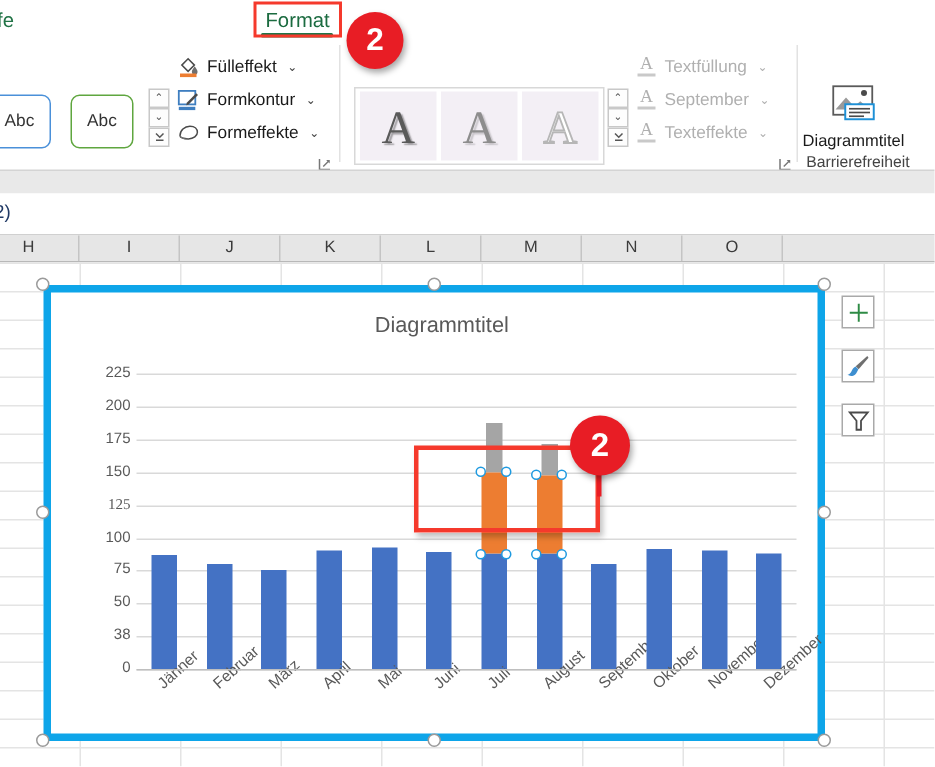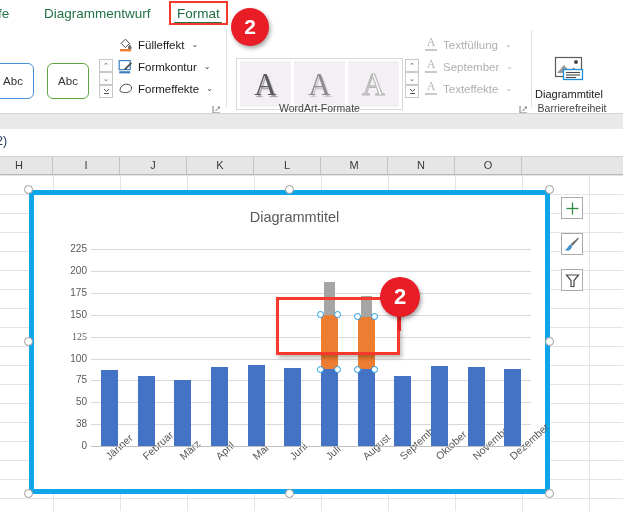--- a/index.html
+++ b/index.html
@@ -133,21 +133,20 @@
      background:#ffffff;box-sizing:border-box;display:flex;align-items:center;
      justify-content:center;z-index:40;}
 </style>
 </head>
 <body>
 
 <div id="ribbon">
 
   <div id="tabstrip">
     <div class="tab" style="left:-6px;">fe</div>
-    <div class="tab" style="left:40px;">Diagrammentwurf</div>
     <div class="tab active" style="left:173px;">Format</div>
     <div class="tab-underline" style="left:174px;top:22px;width:48px;"></div>
     <div id="tab-hilite"></div>
   </div>
 
   <div id="ribbon-body">
 
     <div class="abcbox b1" style="left:-8px;top:37px;">
       <span>Abc</span>
     </div>
@@ -241,21 +240,20 @@
       <span class="ic">A</span>
       <span>September</span>
       <span class="chev" style="color:#b0b0b0;">⌄</span>
     </div>
     <div class="textrow" style="left:424px;top:53px;">
       <span class="ic">A</span>
       <span>Texteffekte</span>
       <span class="chev" style="color:#b0b0b0;">⌄</span>
     </div>
 
-    <div class="grp-label" style="left:236px;width:167px;">WordArt-Formate</div>
 
     <div class="dialog-launcher" style="left:519px;top:79px;">
       <svg width="9" height="9" viewBox="0 0 9 9">
         <path d="M1 1 L1 8 L8 8" fill="none" stroke="#777" stroke-width="1"></path>
         <path d="M7.5 2 L3.5 6" stroke="#777" stroke-width="1"></path>
         <path d="M7.8 1.6 L7.8 4 L5.4 1.6 Z" fill="#777"></path>
       </svg>
     </div>
 
     <div class="grp-divider" style="left:531px;"></div>

